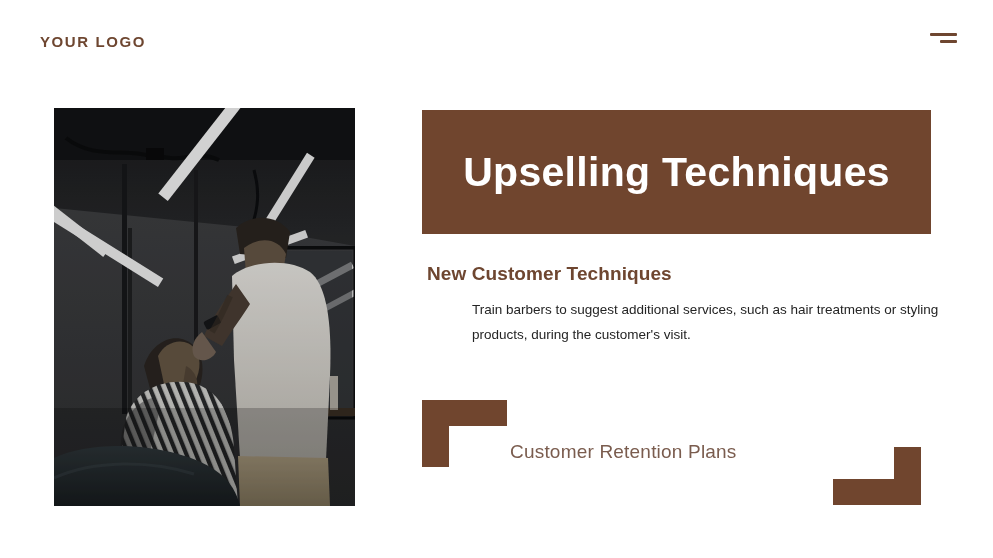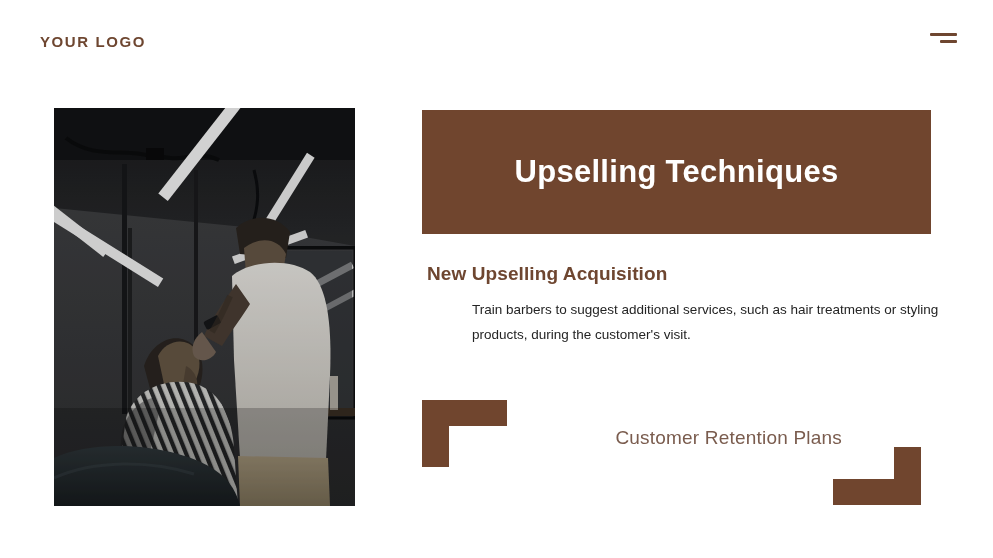--- a/index.html
+++ b/index.html
@@ -55,21 +55,21 @@
     position:absolute;
     left:422px; top:110px;
     width:509px; height:124px;
     background:#70452E;
     display:flex;
     align-items:center;
     justify-content:center;
   }
   .banner-title {
     color:#FFFFFF;
-    font-size:31px;
+    font-size:41px;
     font-weight:bold;
     letter-spacing:0.3px;
     text-align:right;
   }
 
   
   .subhead {
     position:absolute;
     left:427px; top:263px;
     width:510px;
@@ -97,23 +97,23 @@
   .bracket-left  { left:422px; top:400px; width:85px; height:67px; }
   .bracket-left  .seg.horiz { left:0px;  top:0px;  width:85px; height:26px; }
   .bracket-left  .seg.vert  { left:0px;  top:0px;  width:27px; height:67px; }
 
   .bracket-right { left:833px; top:447px; width:88px; height:58px; }
   .bracket-right .seg.horiz { left:0px;  top:32px; width:88px; height:26px; }
   .bracket-right .seg.vert  { left:61px; top:0px;  width:27px; height:58px; }
 
   .retention {
     position:absolute;
-    left:510px; top:427px;
+    left:510px; top:441px;
     width:332px;
-    text-align:right;
+    text-align:left;
     font-size:19px;
     color:#7A5C4E;
     letter-spacing:0.2px;
   }
 </style>
 </head>
 <body>
 
 <div class="slide">
 
@@ -205,21 +205,21 @@
 
       <rect x="0" y="0" width="301" height="398" fill="#000000" opacity="0.18"></rect>
       <rect x="0" y="300" width="301" height="98" fill="#000000" opacity="0.22"></rect>
     </svg>
   </div>
 
   <div class="banner">
     <div class="banner-title">Upselling Techniques</div>
   </div>
 
-  <div class="subhead">New Upselling Acquisition</div>
+  <div class="subhead">New Customer Techniques</div>
 
   <div class="bodytext">Train barbers to suggest additional services, such as hair treatments or styling products, during the customer's visit.</div>
 
   <div class="bracket bracket-left">
     <span class="seg horiz"></span>
     <span class="seg vert"></span>
   </div>
 
   <div class="bracket bracket-right">
     <span class="seg horiz"></span>

